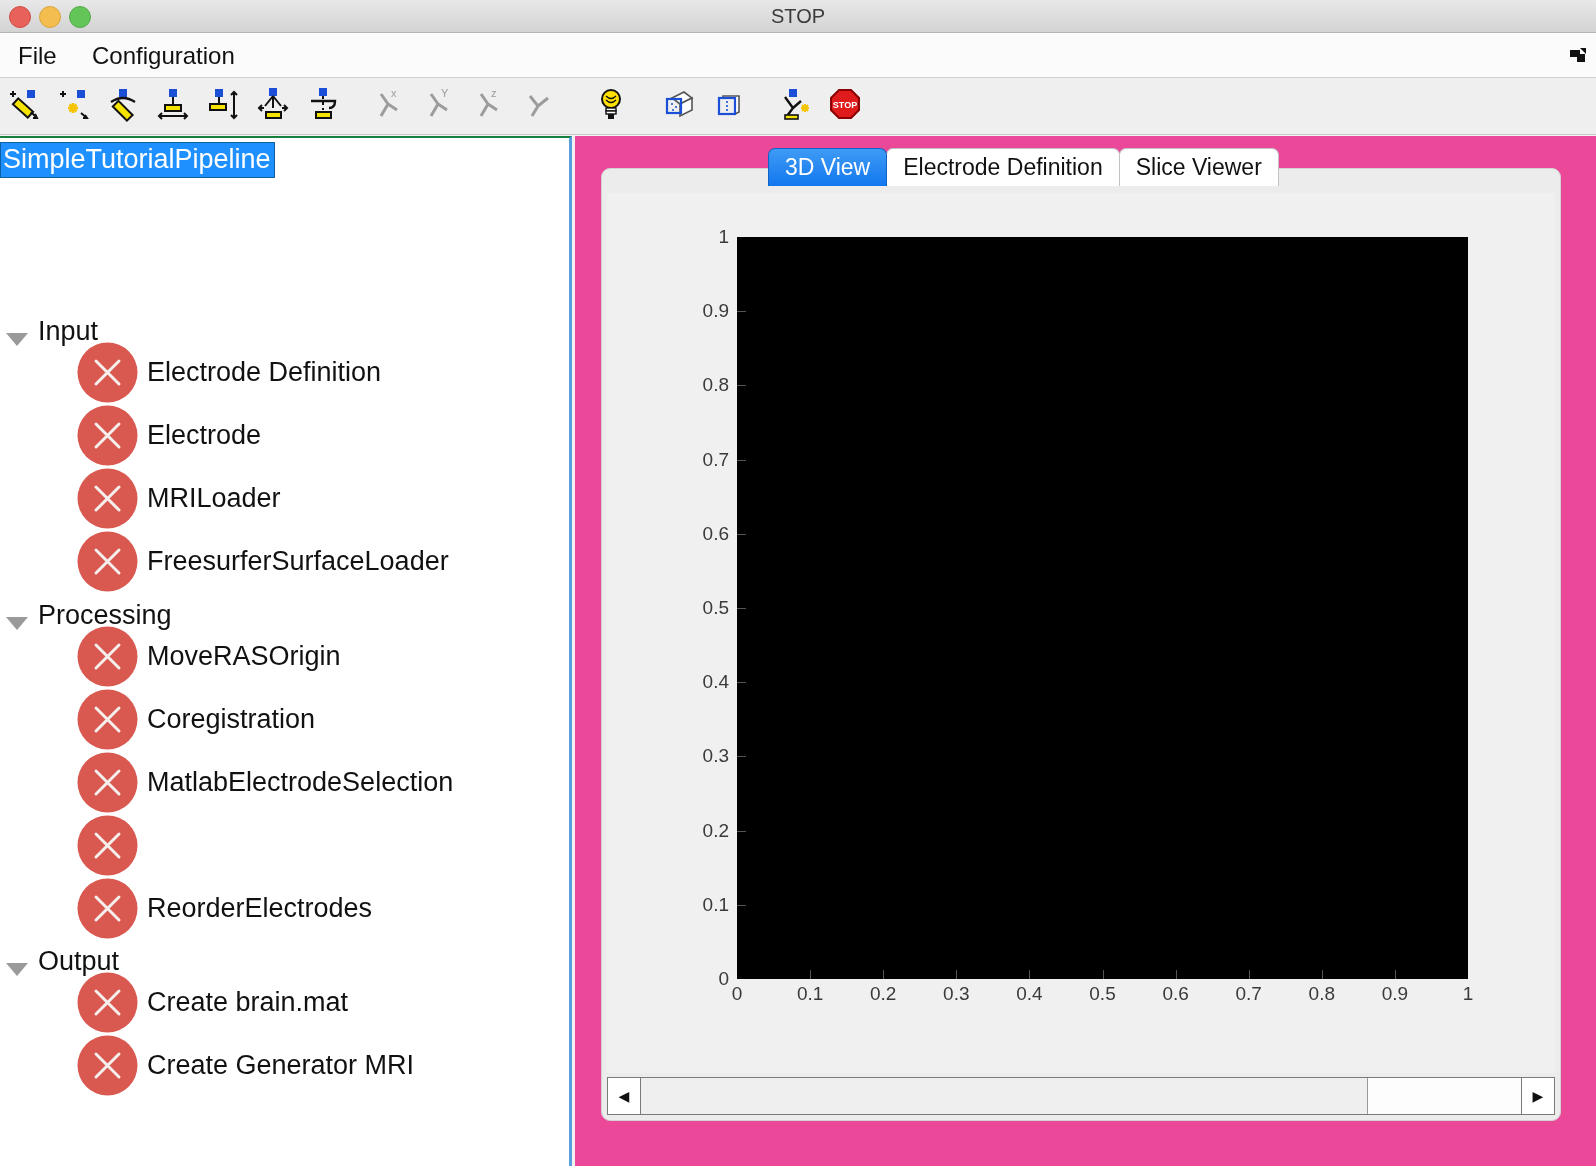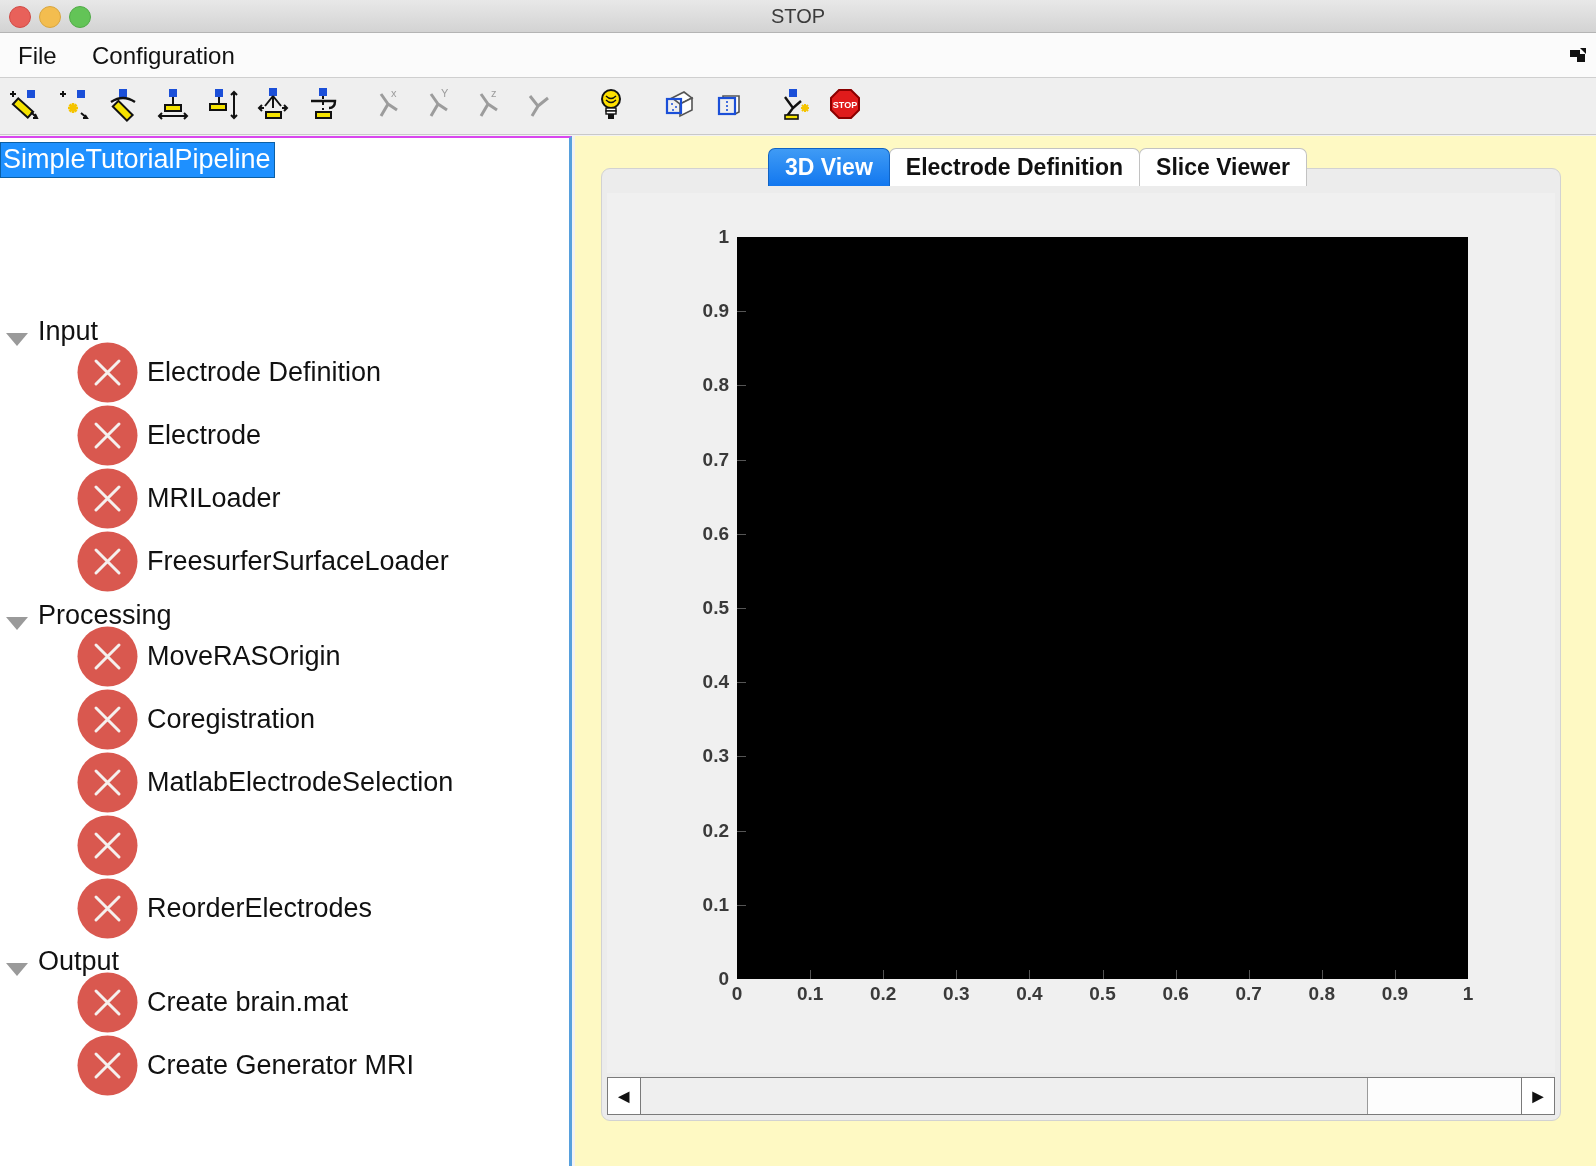--- a/index.html
+++ b/index.html
@@ -99,21 +99,21 @@
     cursor: default;
   }
 
   
   .tree-panel {
     position: absolute;
     left: 0; top: 136px;
     width: 572px; height: 1030px;
     background: #ffffff;
     border-right: 3px solid #57a0dd;
-    border-top: 2px solid #d946ef;
+    border-top: 2px solid #15803d;
     box-sizing: border-box;
     overflow: hidden;
   }
   .tree-root {
     position: absolute;
     left: 0; top: 4px;
     background: #1e90ff;
     color: #ffffff;
     font-size: 27px;
     padding: 1px 3px 3px 2px;
@@ -176,22 +176,21 @@
     height: 5px;
     background: #b0b0b0;
     border-radius: 1px;
   }
 
   
   .right-panel {
     position: absolute;
     left: 575px; top: 136px;
     width: 1021px; height: 1030px;
-    background: #fef9c3;
-    font-weight: bold;
+    background: #ec4899;
   }
 
   .tabstrip {
     position: absolute;
     left: 193px; top: 10px;
     height: 40px;
     display: flex;
     align-items: flex-end;
     z-index: 5;
   }

